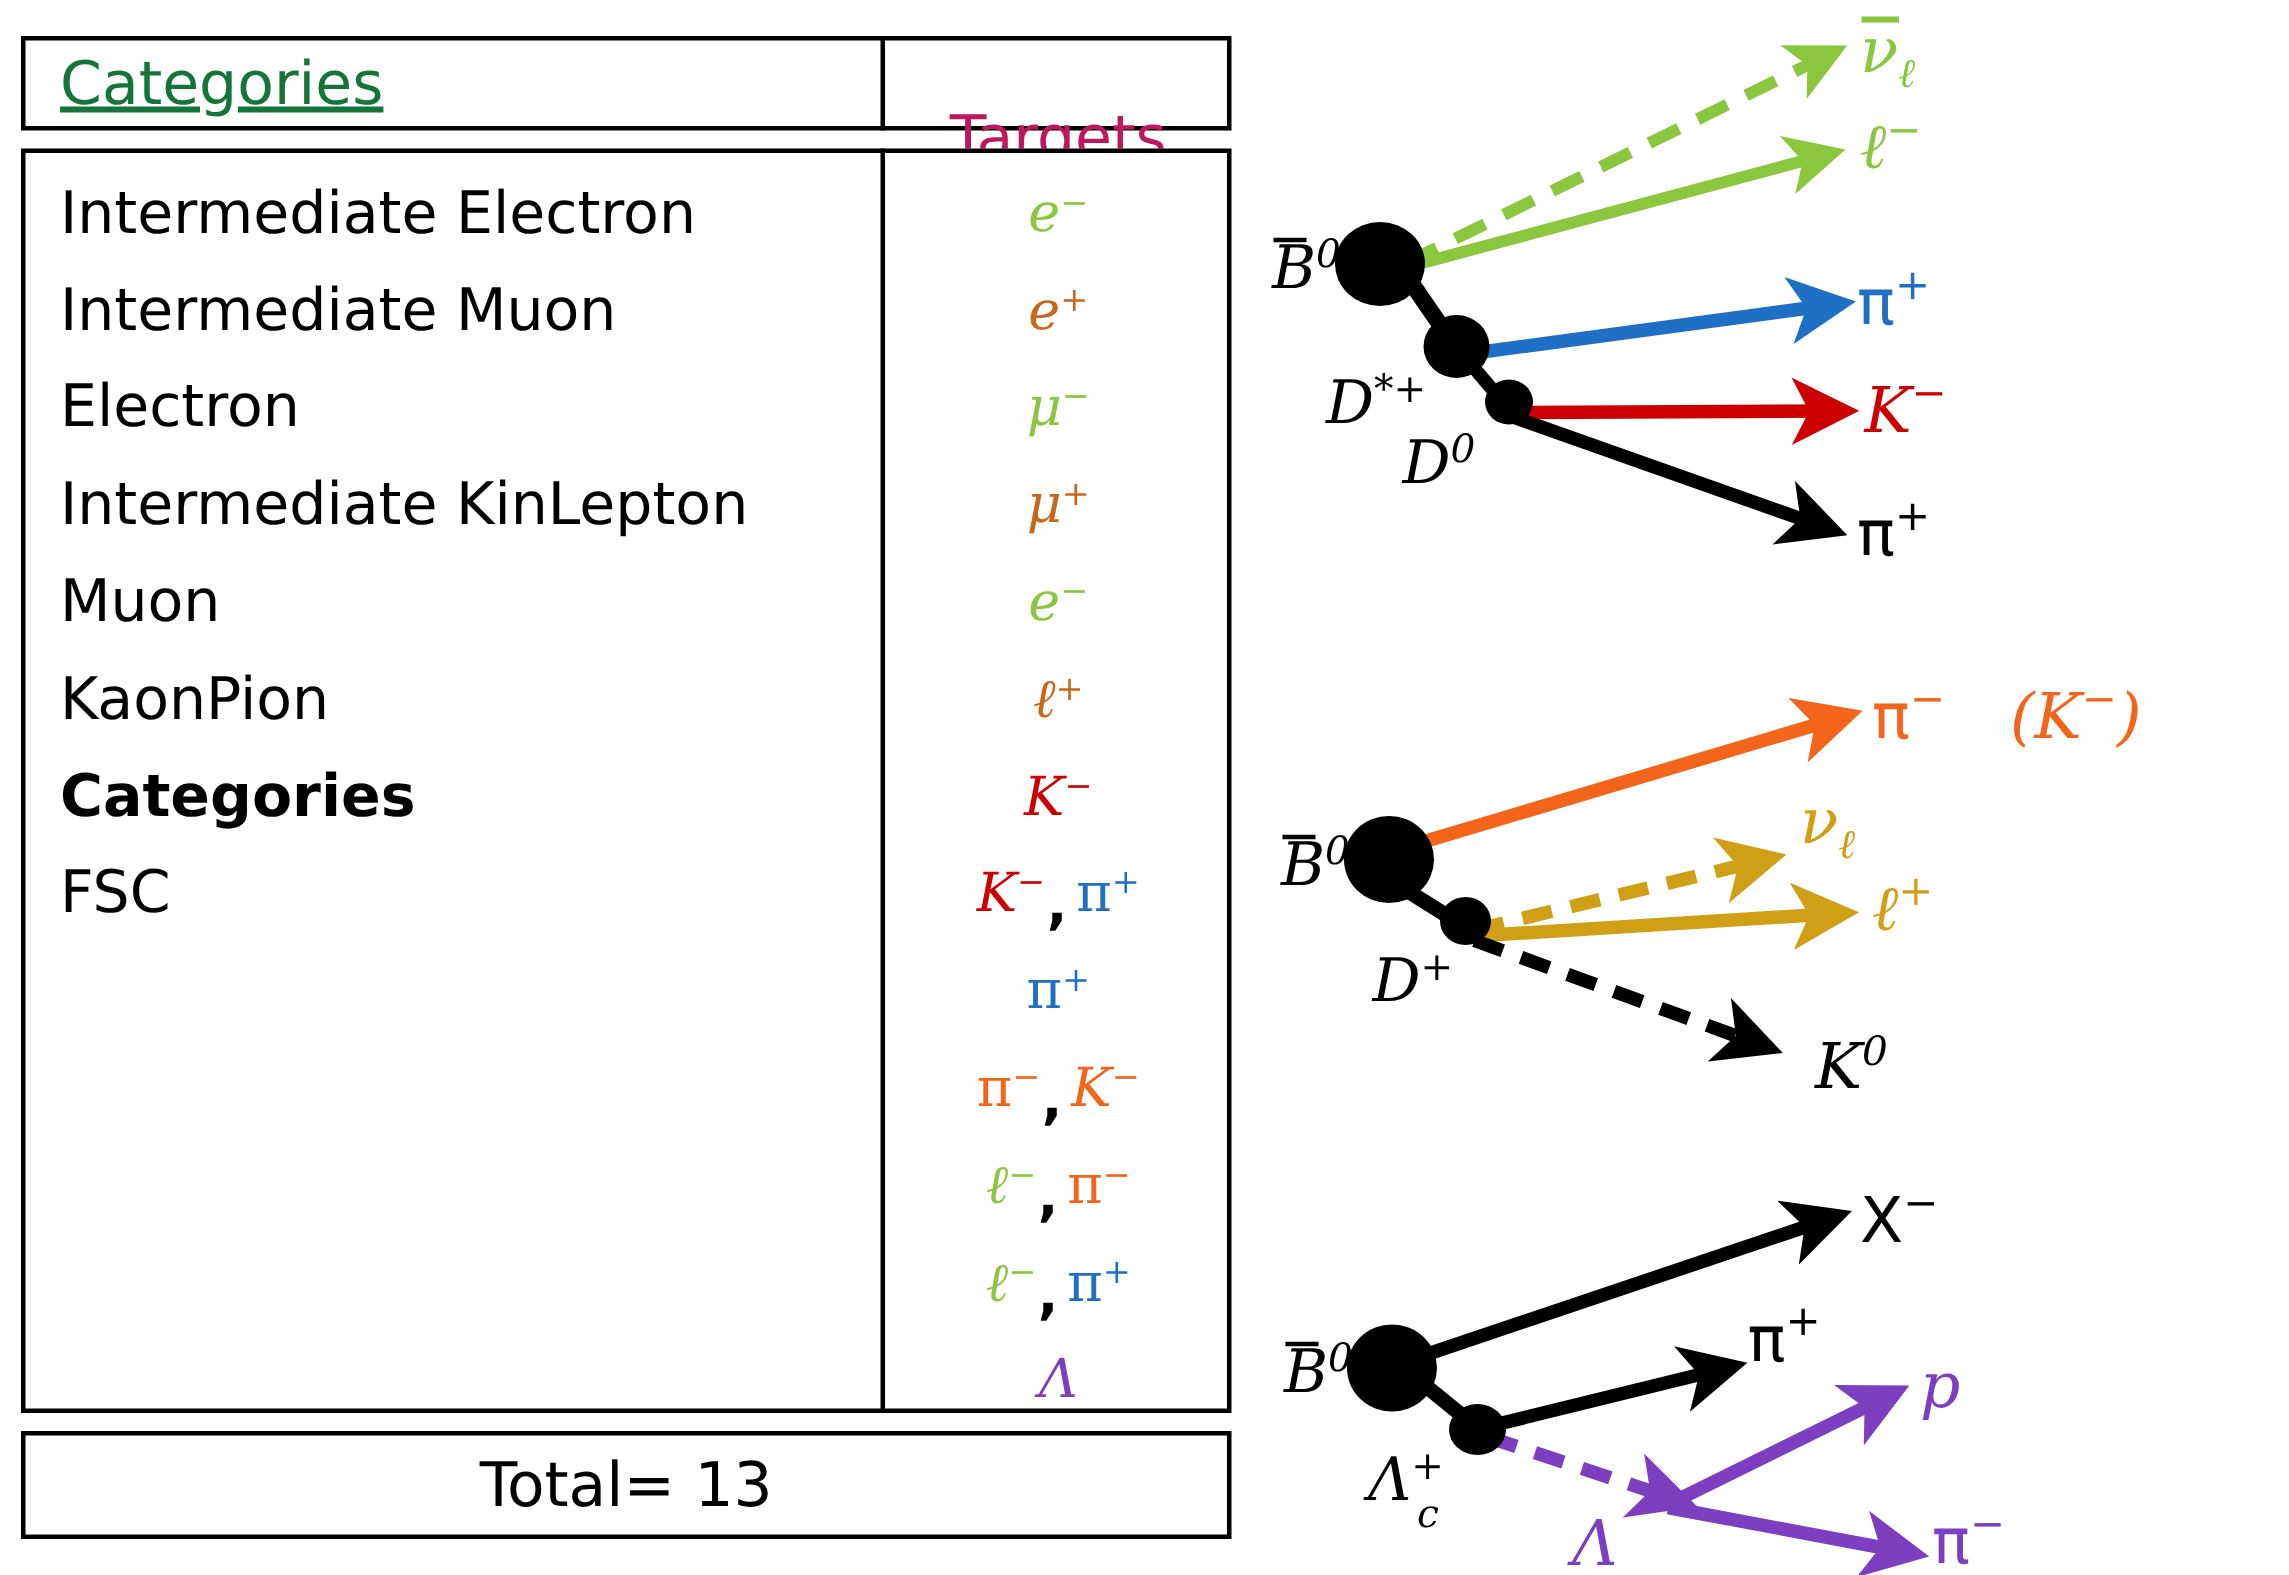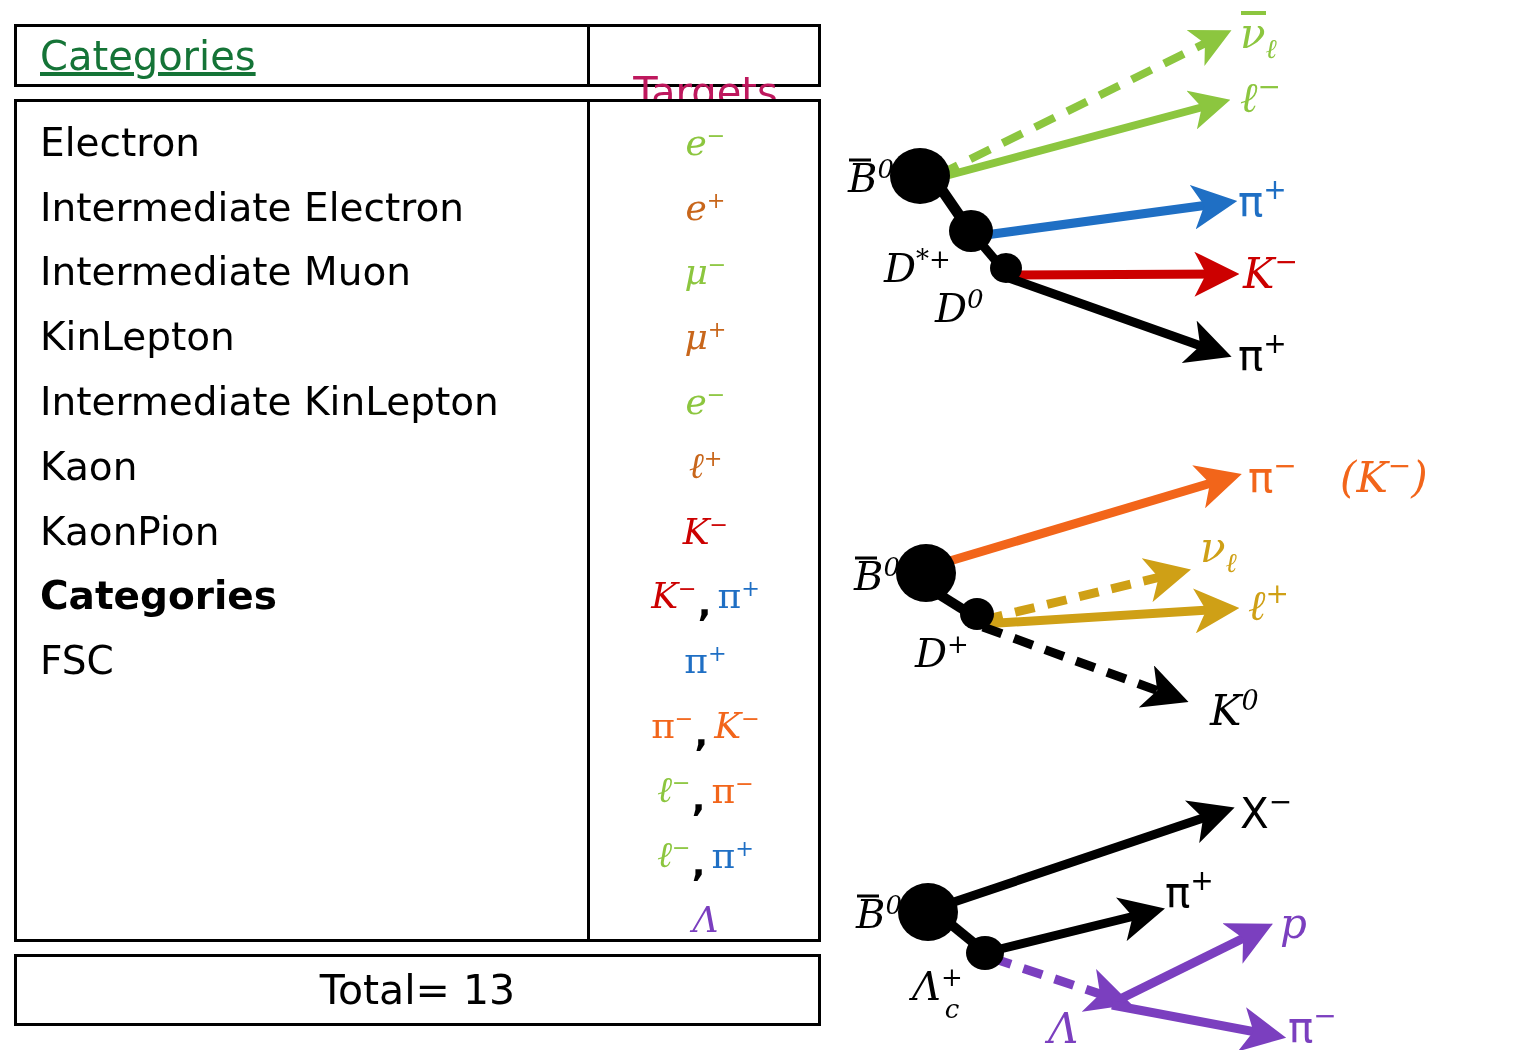--- a/index.html
+++ b/index.html
@@ -144,26 +144,25 @@
   <div class="tbl-box" id="header-box"></div>
   <div class="vdiv" id="header-div"></div>
 
   <div class="hdr-cell" id="hdr-categories" style="color: rgb(21, 116, 55);">Categories</div>
   <div class="hdr-cell" id="hdr-targets" style="color: #be185d; margin-top: 36px;">Targets</div>
 
   <div class="tbl-box" id="body-box"></div>
   <div class="vdiv" id="body-div"></div>
 
   <div id="cat-list">
-      <div class="cat-row">Electron</div>
       <div class="cat-row">Intermediate Electron</div>
       <div class="cat-row">Intermediate Muon</div>
-      <div class="cat-row">KinLepton</div>
+      <div class="cat-row">Electron</div>
       <div class="cat-row">Intermediate KinLepton</div>
-      <div class="cat-row">Kaon</div>
+      <div class="cat-row">Muon</div>
       <div class="cat-row">KaonPion</div>
       <div class="cat-row bold">Categories</div>
       <div class="cat-row">FSC</div>
     </div>
   <div id="tgt-list">
       <div class="tgt-row">
         <span class="sym" style="color: rgb(140, 198, 63);">e<sup class="chg">−</sup></span>
       </div>
       <div class="tgt-row">
         <span class="sym" style="color: rgb(200, 102, 27);">e<sup class="chg">+</sup></span>

